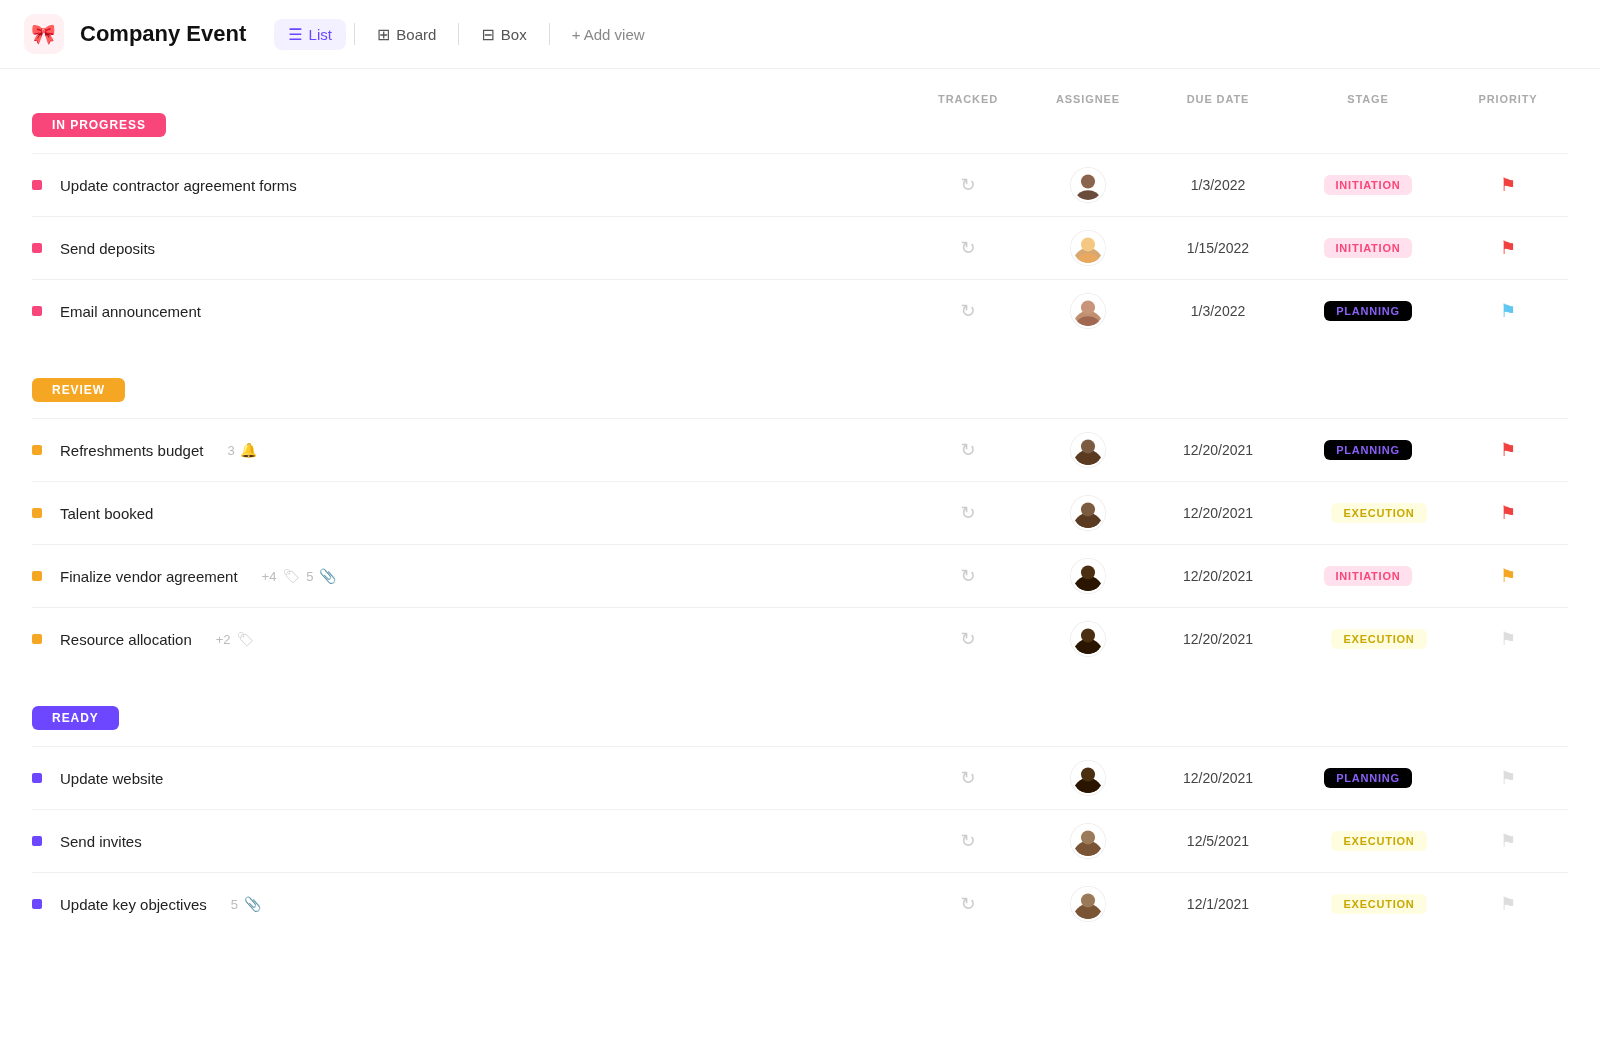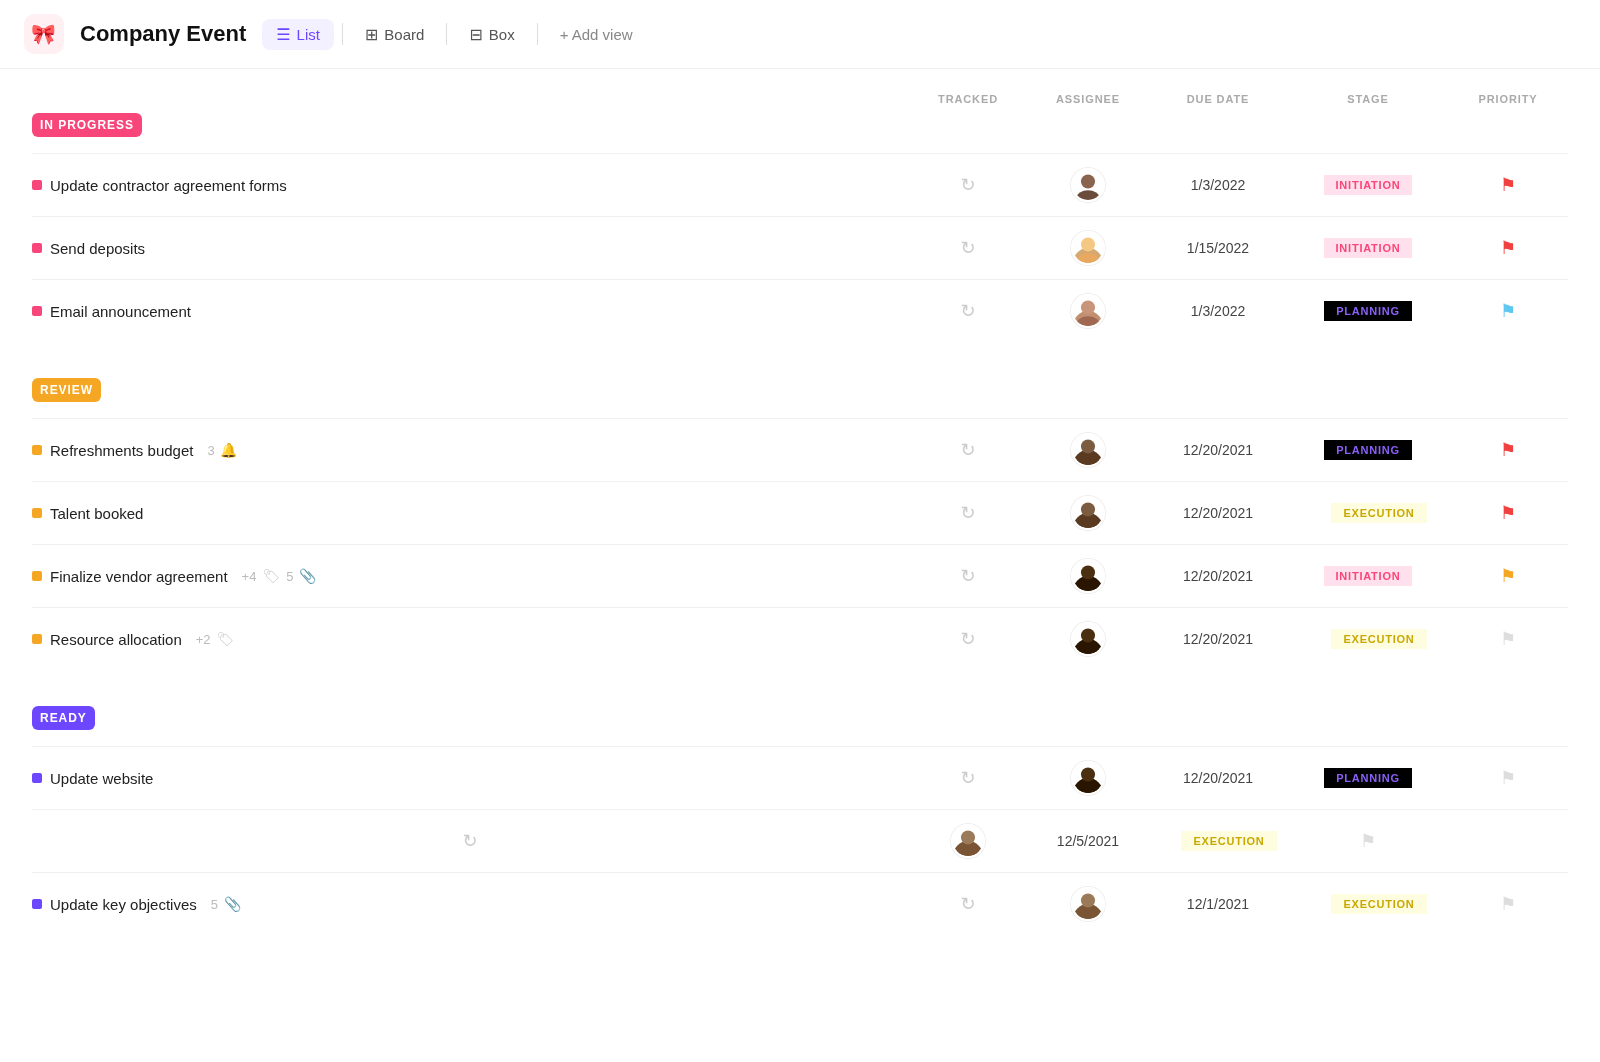--- a/index.html
+++ b/index.html
@@ -24,20 +24,21 @@
       border-radius: 10px;
       display: flex;
       align-items: center;
       justify-content: center;
       font-size: 20px;
     }
     .project-title {
       font-size: 22px;
       font-weight: 700;
       color: #111;
+      margin-right: 12px;
     }
     .view-tabs {
       display: flex;
       align-items: center;
       gap: 4px;
     }
     .view-tab {
       display: flex;
       align-items: center;
       gap: 6px;
@@ -82,21 +83,21 @@
 
     
     .section {
       margin-bottom: 36px;
     }
     .section-header {
       margin-bottom: 16px;
     }
     .section-badge {
       display: inline-block;
-      padding: 5px 8px;
+      padding: 5px 20px;
       border-radius: 6px;
       font-size: 12px;
       font-weight: 800;
       letter-spacing: 0.08em;
       color: #fff;
     }
     .badge-in-progress { background: #f8457a; }
     .badge-review { background: #f5a623; }
     .badge-ready { background: #6c47ff; }
 
@@ -117,21 +118,21 @@
       display: grid;
       grid-template-columns: 1fr 120px 120px 140px 160px 120px;
       align-items: center;
       padding: 14px 0 14px 0;
       border-top: 1px solid #f0f0f0;
       font-size: 14px;
     }
     .task-name-cell {
       display: flex;
       align-items: center;
-      gap: 8px;
+      gap: 18px;
       font-size: 15px;
       color: #222;
     }
     .task-dot {
       width: 10px;
       height: 10px;
       border-radius: 2px;
       flex-shrink: 0;
     }
     .dot-pink { background: #f8457a; }
@@ -167,21 +168,21 @@
 
     .due-date {
       color: #444;
       font-size: 14px;
       text-align: center;
     }
 
     .stage-badge {
       display: inline-block;
       padding: 4px 12px;
-      border-radius: 0;
+      border-radius: 6px;
       font-size: 11px;
       font-weight: 700;
       letter-spacing: 0.07em;
       text-align: center;
     }
     .stage-initiation { background: #ffe0ec; color: #f8457a; }
     .stage-planning { background: #000000; color: #8a60f8; }
     .stage-execution { background: #fffde0; color: #c8a800; margin-left: 22px; }
 
     .priority-cell {
@@ -486,20 +487,24 @@
       <div class="cell-center due-date">12/20/2021</div>
       <div class="cell-center">
         <span class="stage-badge stage-planning">PLANNING</span>
       </div>
       <div class="priority-cell">
         <span class="flag-icon flag-gray">⚑</span>
       </div>
     </div>
 
     <div class="task-row">
+      <div class="task-name-cell">
+        <div class="task-dot dot-purple"></div>
+        <span>Send invites</span>
+      </div>
       <div class="cell-center">
         <span class="tracked-icon">↻</span>
       </div>
       <div class="cell-center">
         <div class="av">
           <svg viewBox="0 0 34 34">
               <circle cx="17" cy="34" r="17" fill="#7a5535"></circle>
               <circle cx="17" cy="13" r="8" fill="#9B7A5A"></circle>
               <ellipse cx="17" cy="32" rx="13" ry="9" fill="#7a5535"></ellipse>
             </svg>

